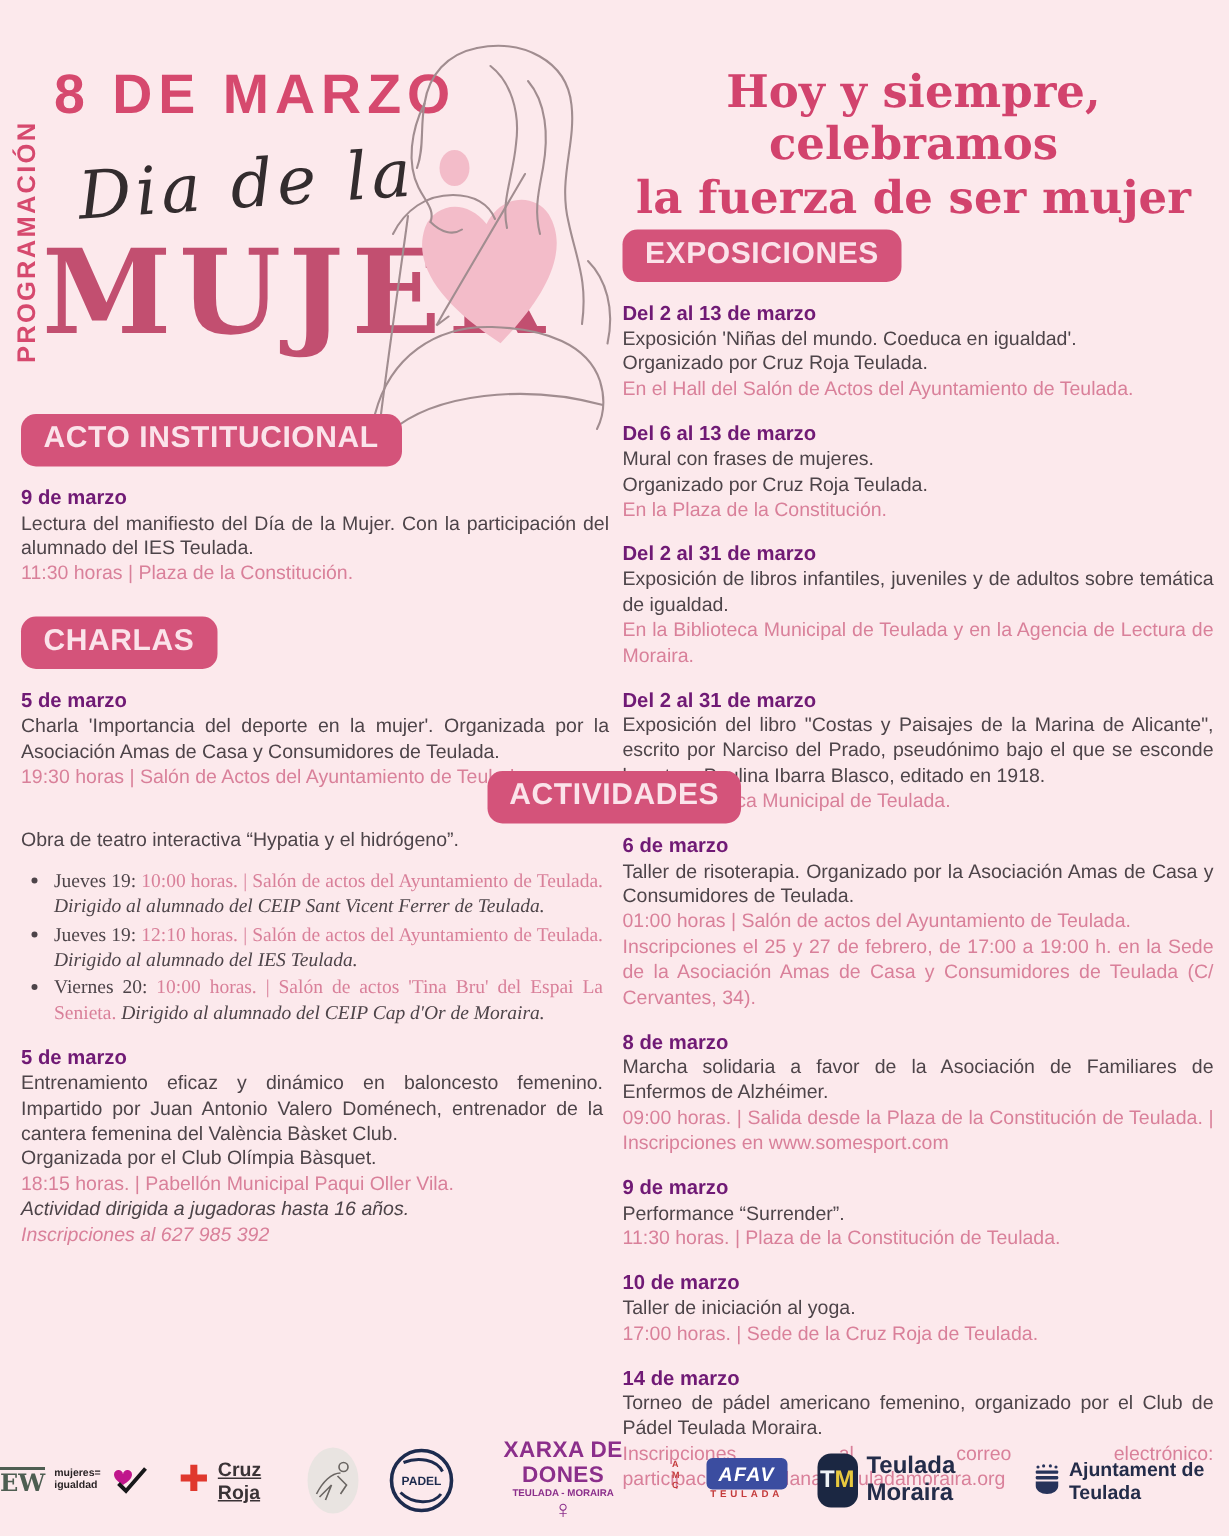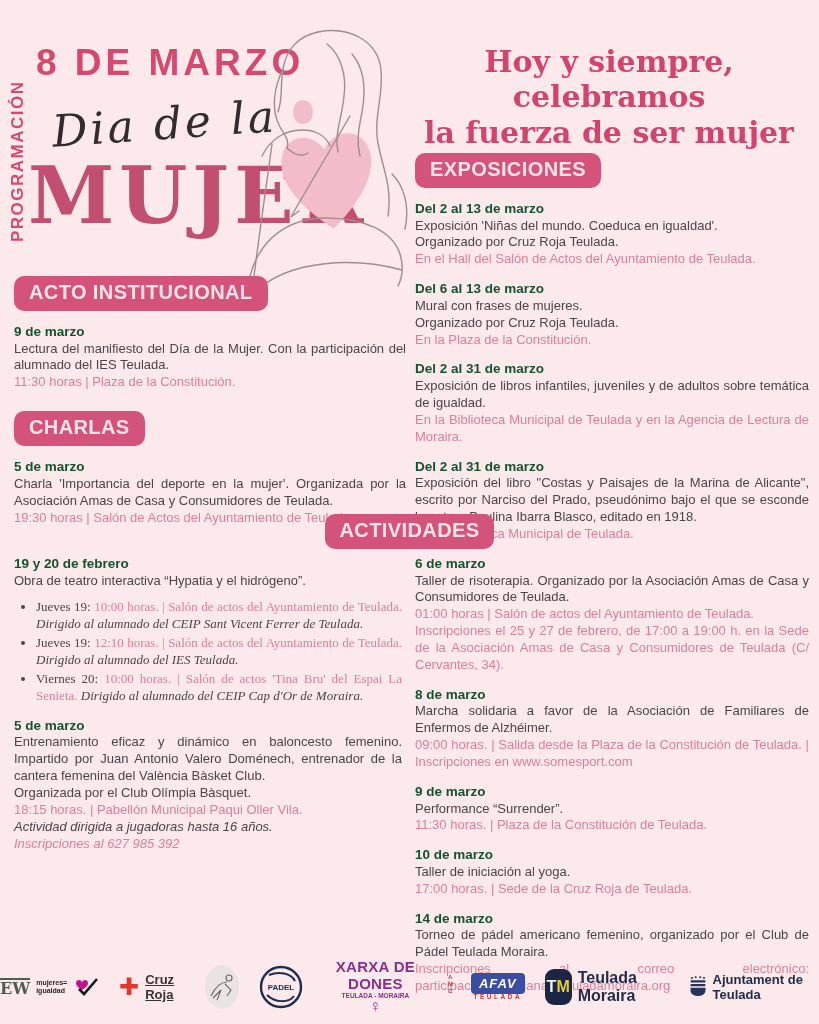--- a/index.html
+++ b/index.html
@@ -42,21 +42,21 @@
     font-size:20px; font-weight:700; letter-spacing:0.4px;
   }
   .col { position:absolute; }
   .col-expo  { left:415px; top:153px; width:394px; }
   .col-left  { left:14px;  top:276px; width:392px; }
   .col-actl  { left:14px;  top:552px; width:388px; }
   .col-actr  { left:415px; top:552px; width:394px; }
   .badge-wrap { margin-bottom:9px; }
   .ev { margin-bottom:9px; font-size:13px; line-height:1.3; }
   .ev p { margin:0; }
-  .date { font-weight:800; color:#14532d; font-size:13.5px; padding-top:3px; }
+  .date { font-weight:800; color:#701a75; font-size:13.5px; padding-top:3px; }
   .dark { color:#4d4449; }
   .pink { color:#d9809a; }
   .just { text-align:justify; }
   .it { font-style:italic; }
   .gap-top { margin-top:20px; }
   .note-block { margin-top:11px; }
   .ev ul { margin:10px 0 0 22px; padding:0; }
   .ev li { margin-bottom:2px; text-align:justify;font-family:Liberation Serif, serif; }
   .activities-badge {
     position:absolute; top:514px; left:50%; transform:translateX(-50%);
@@ -166,21 +166,20 @@
       <p class="dark just">Charla 'Importancia del deporte en la mujer'. Organizada por la Asociación Amas de Casa y Consumidores de Teulada.</p>
       <p class="pink">19:30 horas | Salón de Actos del Ayuntamiento de Teulada.</p>
     </div>
   </div>
 
   <div class="activities-badge"><span class="badge">ACTIVIDADES</span></div>
 
   <div class="col col-actl">
 
     <div class="ev">
-      <p class="date">19 y 20 de febrero</p>
       <p class="dark">Obra de teatro interactiva “Hypatia y el hidrógeno”.</p>
       <ul>
         <li>
           <span class="dark">Jueves 19:</span>
           <span class="pink">10:00 horas. | Salón de actos del Ayuntamiento de Teulada.</span>
           <span class="dark it">Dirigido al alumnado del CEIP Sant Vicent Ferrer de Teulada.</span>
         </li>
         <li>
           <span class="dark">Jueves 19:</span>
           <span class="pink">12:10 horas. | Salón de actos del Ayuntamiento de Teulada.</span>

